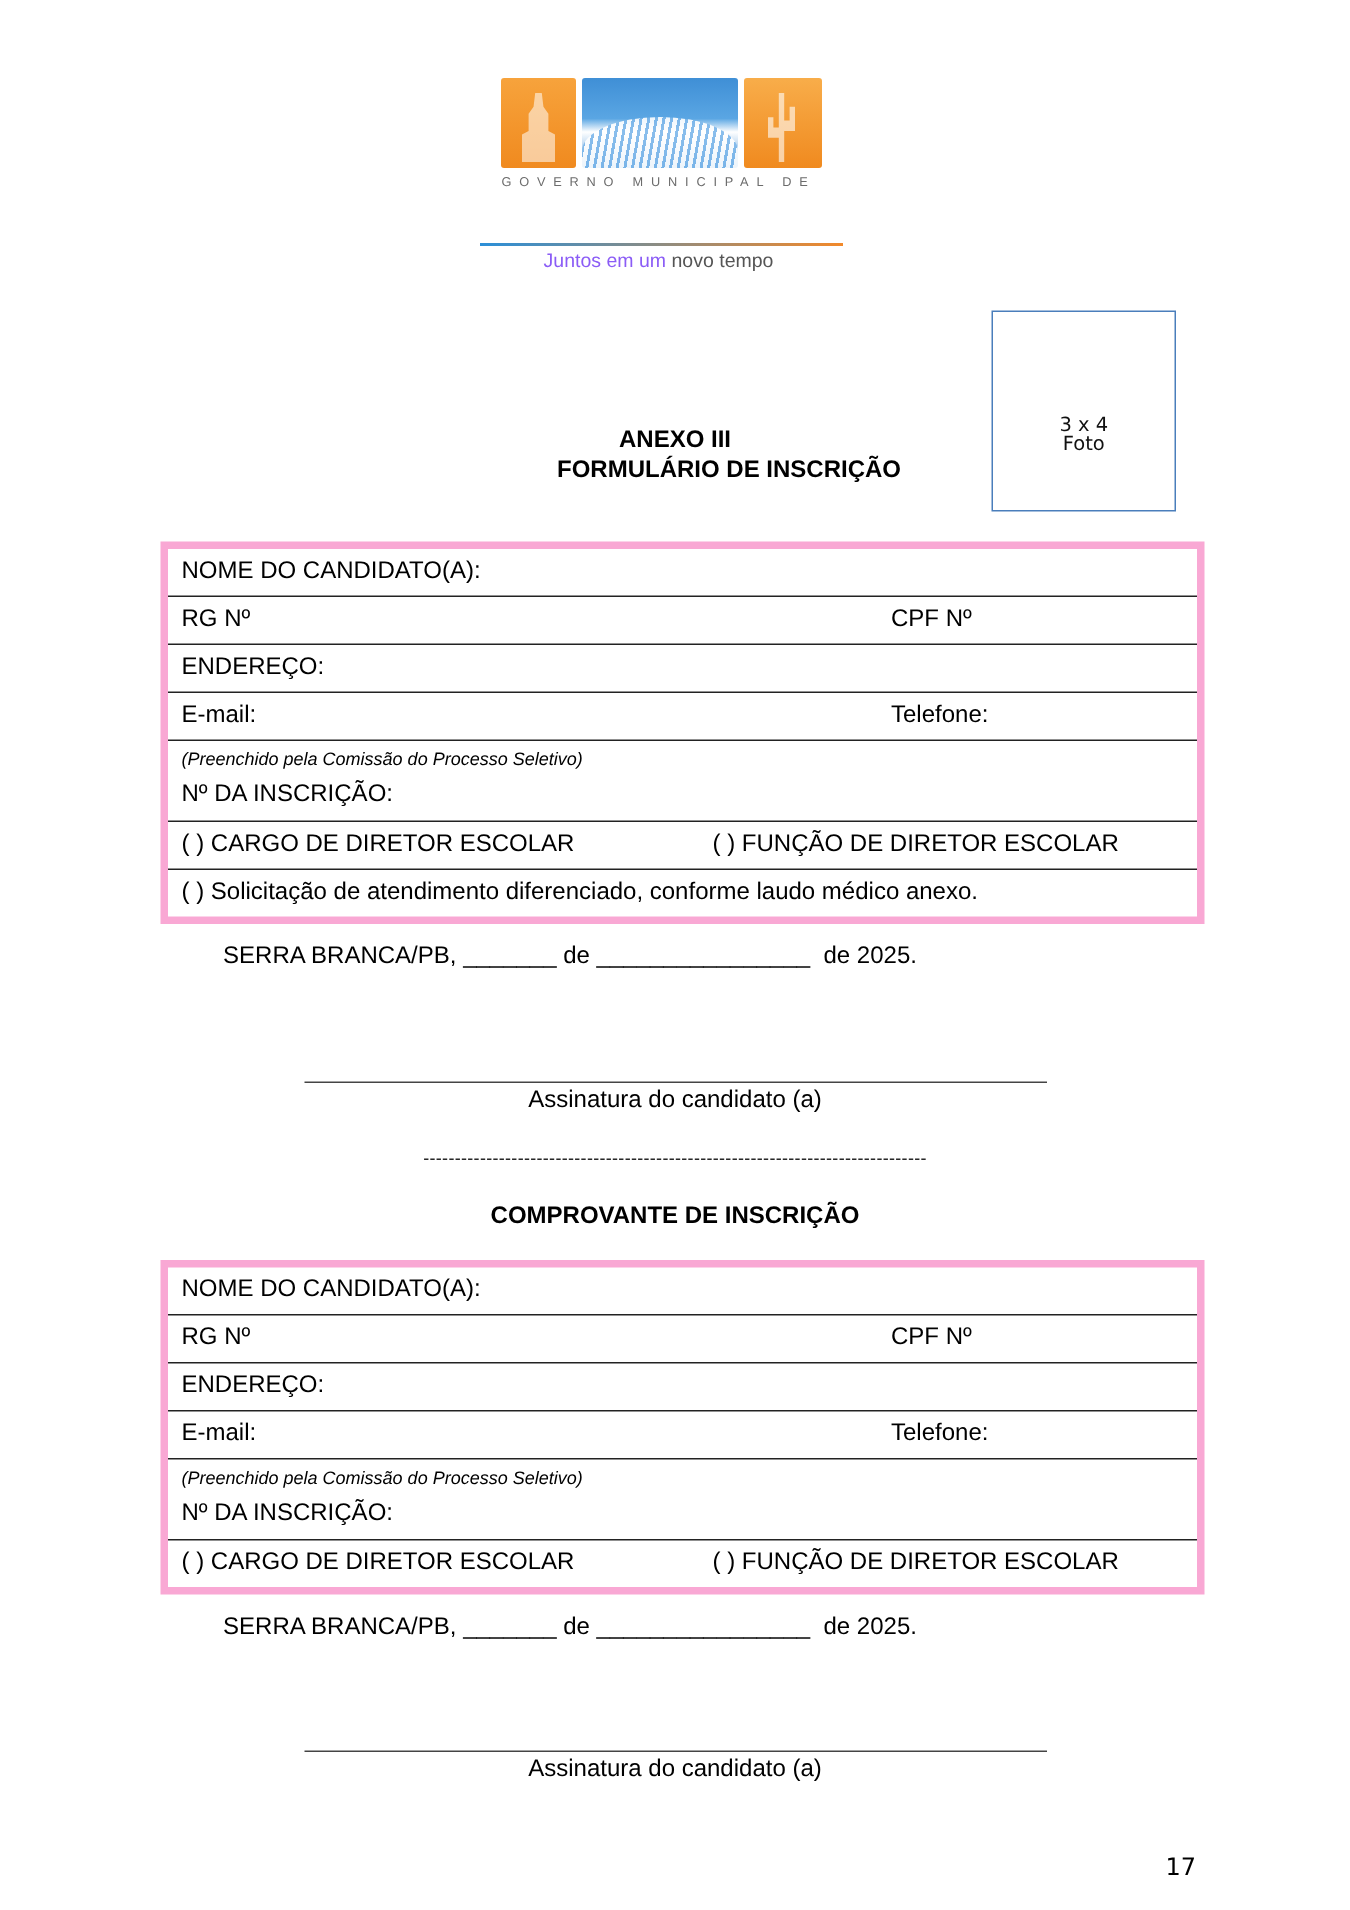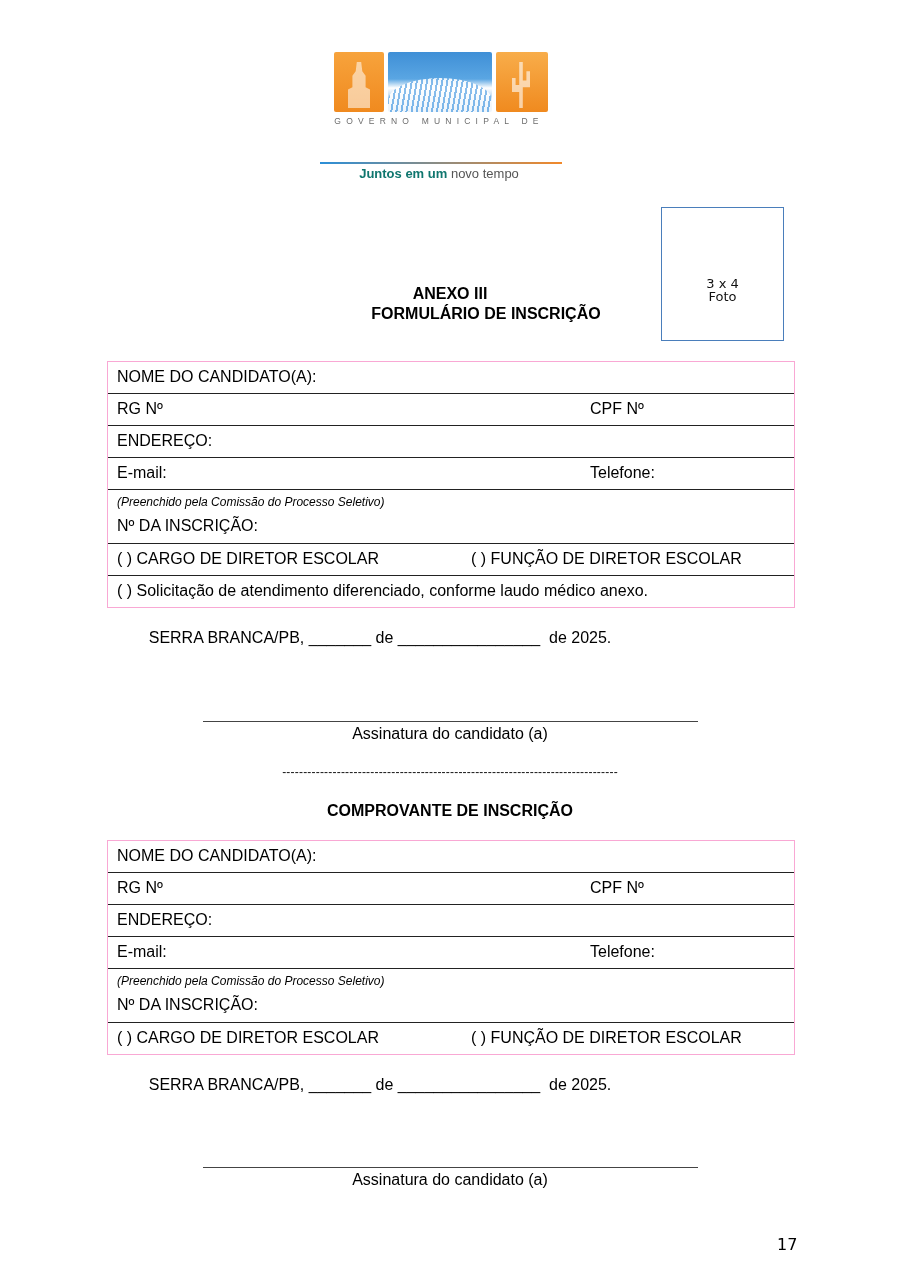--- a/index.html
+++ b/index.html
@@ -23,32 +23,32 @@
     .logo-gov { position:absolute; left:0; right:0; top:70px; text-align:center;
       font-size: 8.5px; letter-spacing: 5.2px; color: #6c6c6c; }
     .logo-name { position:absolute; left:0; right:0; top:80px; text-align:center;
       font-size: 33px; font-weight: bold; letter-spacing: -0.5px; white-space: nowrap; }
     .logo-name .serra { color: #2b8fd8; }
     .logo-name .branca { color: #f2892a; }
     .logo-rule { position:absolute; left:24px; right:20px; top:116px; height:2px;
       background: linear-gradient(90deg,#2b8fd8,#f2892a); }
     .logo-slogan { position:absolute; left:0; right:0; top:120px; text-align:center; font-size:13px; color:#333; }
     .logo-slogan .light { color:#555; font-weight: normal; }
-    .logo-slogan .bold { font-weight: bold; color:#0f766e; }
+    .logo-slogan .bold { font-weight: normal; color:#8b5cf6; }
 
     
     #photo-box { left: 661px; top: 207px; width: 121px; height: 132px; border: 1.5px solid #4a7ebb; }
     #photo-box .ph { position:absolute; left:0; right:0; text-align:center; font-family: "DejaVu Sans", sans-serif; font-size: 13px; color:#111; }
     #photo-box .l1 { top: 48px; margin-top: 33px; }
     #photo-box .l2 { top: 68px; }
 
     .title { left: 0; width: 900px; text-align: center; font-weight: bold; font-size: 16px; }
 
     
-    .form-table { left: 107px; width: 686px; border: 1px solid #f9a8d4; border-collapse: collapse; text-align: right; }
+    .form-table { left: 107px; width: 686px; border: 5px solid #f9a8d4; border-collapse: collapse; text-align: right; }
     .row { position: relative; border-top: 1px solid #222; height: 31px; }
     .row:first-child { border-top: none; }
     .row.tall { height: 53px; }
     .cell { position:absolute; font-size: 16px; white-space: nowrap; }
     .cell.left { left: 9px; top: 6px; }
     .cell.right { left: 482px; top: 6px; }
     .note { position:absolute; left: 9px; top: 5px; font-size: 12px; font-style: italic; }
     .row.tall .cell.left { top: 27px; }
     .opt-left { left: 9px; top: 6px; }
     .opt-right { left: 363px; top: 6px; }

